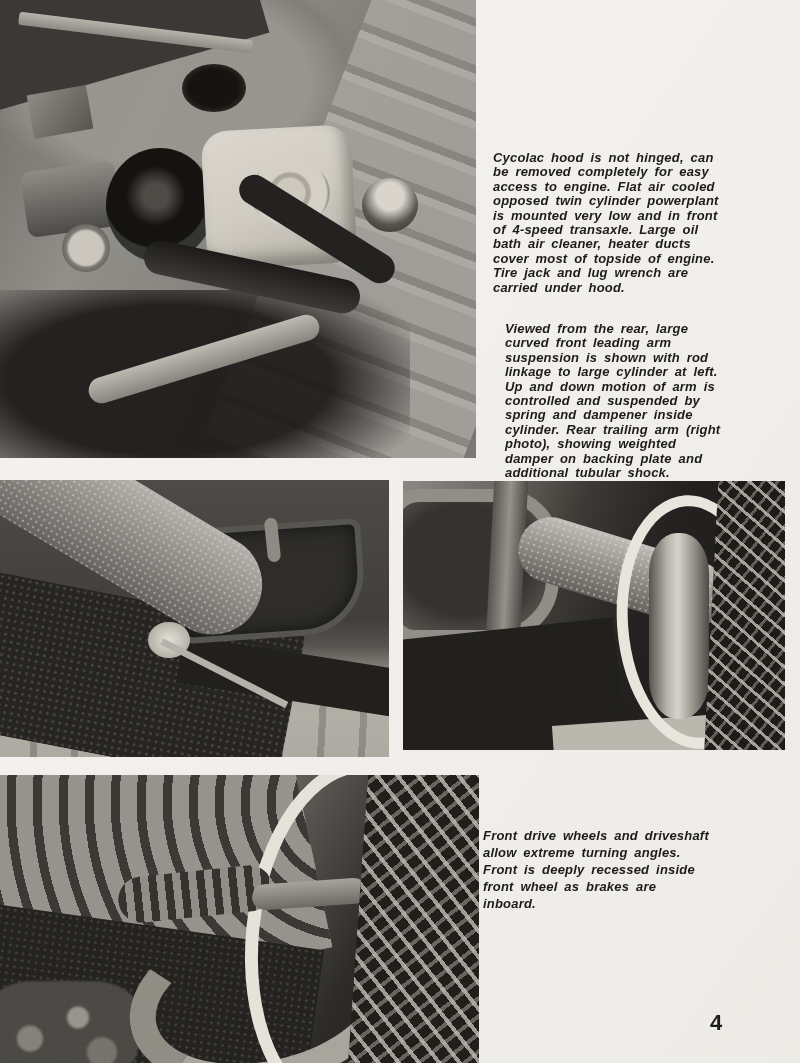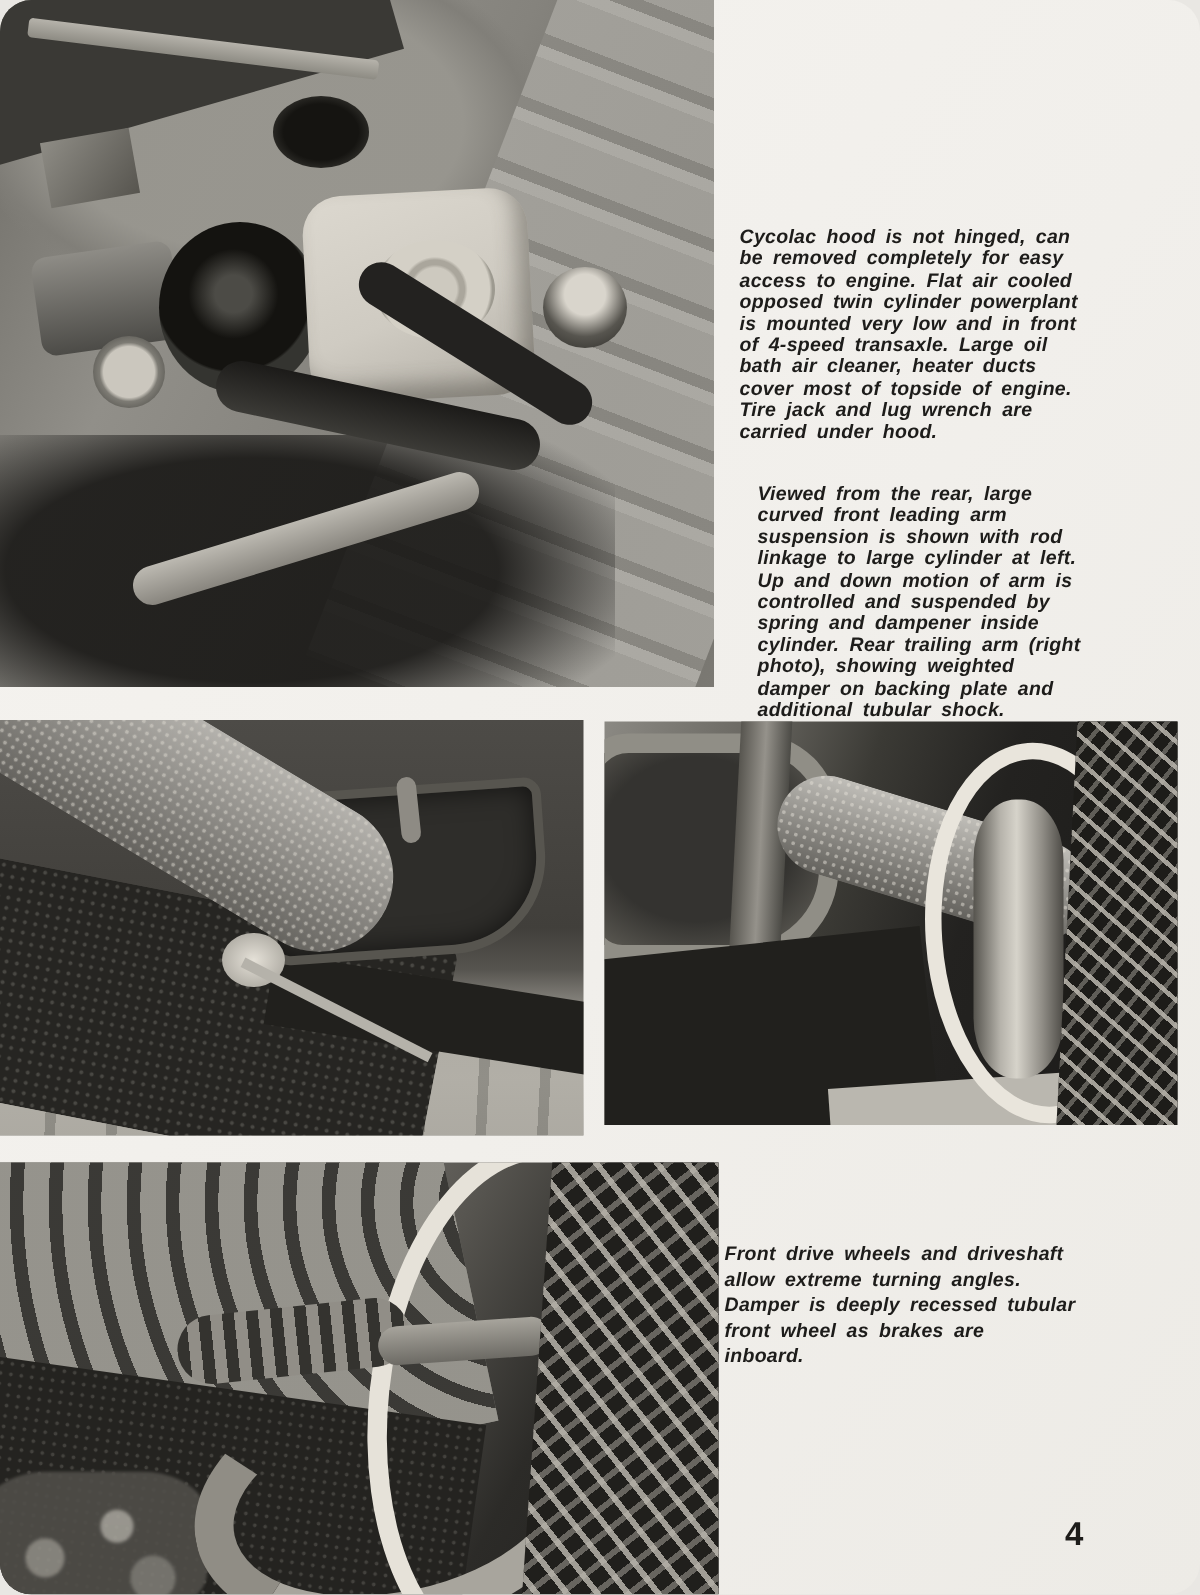--- a/index.html
+++ b/index.html
@@ -7,21 +7,20 @@
     width: 800px; height: 1063px;
     background: #e9e7e3;
     font-family: "Liberation Sans", sans-serif;
     overflow: hidden;
   }
   .page {
     position: relative;
     width: 800px; height: 1063px;
     background: linear-gradient(125deg, #f5f3ef 0%, #f1efeb 55%, #edebe6 100%);
     overflow: hidden;
-    border-radius: 21px;
   }
 
   
   .photo { position: absolute; overflow: hidden; background: #55534f; margin: 0; }
   .photo .shape { position: absolute; }
 
   
   .photo-engine {
     left: 0; top: 0; width: 476px; height: 458px;
     background:
@@ -221,19 +220,19 @@
     <div class="shape w-foliage"></div>
     <div class="shape w-exhaust"></div>
     <div class="shape w-rim"></div>
     <div class="shape w-boot"></div>
     <div class="shape w-shaft"></div>
     <div class="shape w-tire"></div>
   </figure>
 
   <p class="caption caption-wheels">Front drive wheels and driveshaft
 allow extreme turning angles.
-Damper is deeply recessed tubular
+Front is deeply recessed inside
 front wheel as brakes are
 inboard.</p>
 
   <div class="page-number">4</div>
 
 </div>
 
 </body></html>

